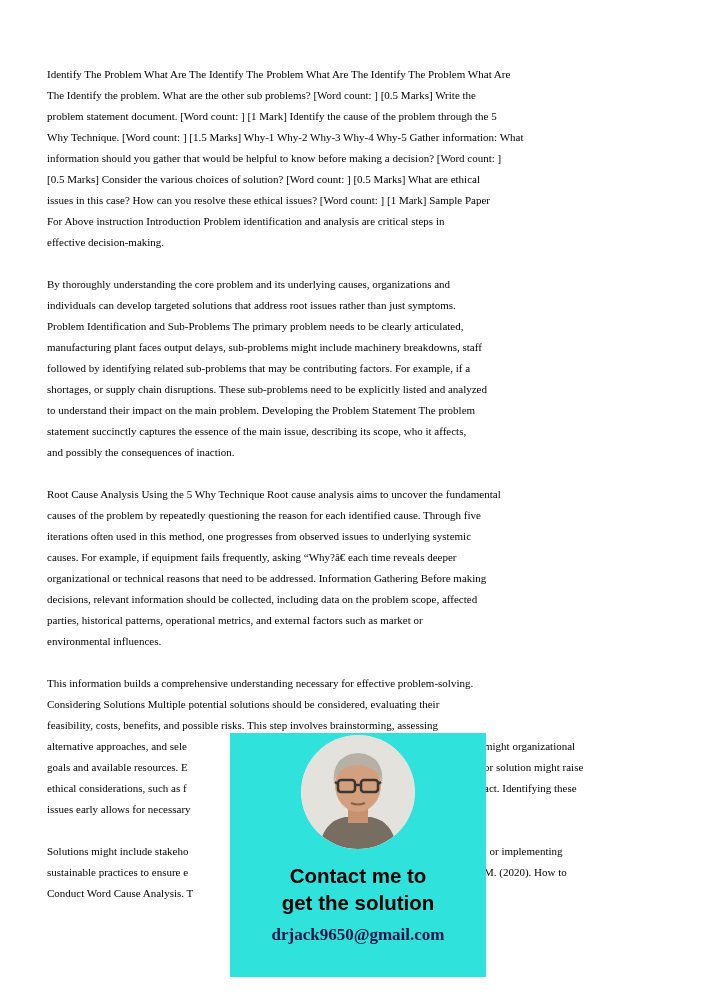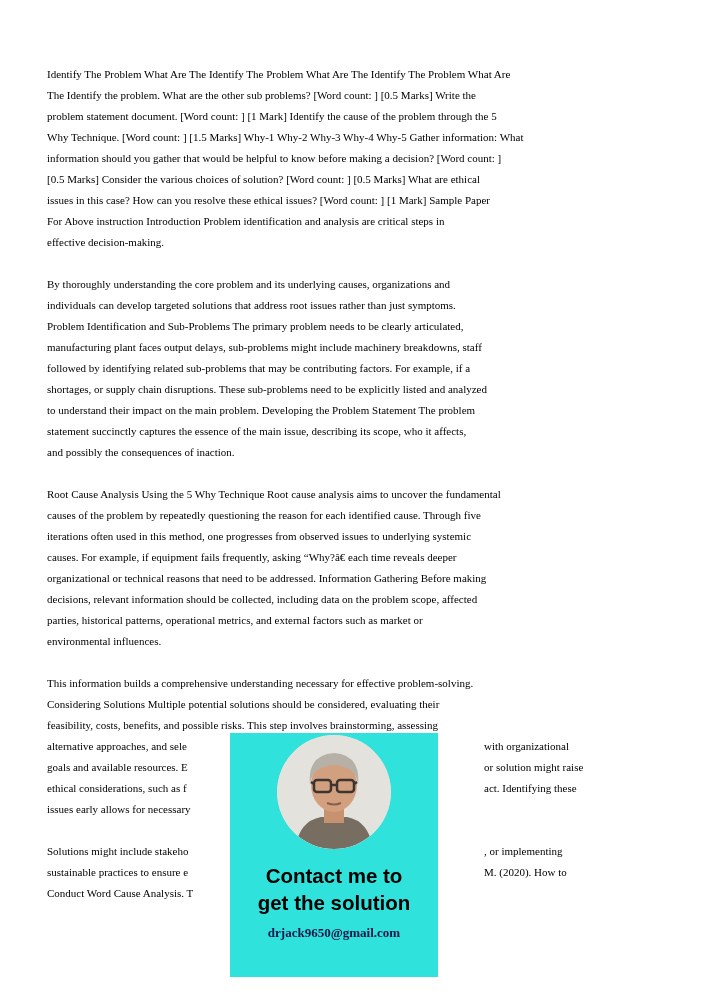--- a/index.html
+++ b/index.html
@@ -28,21 +28,21 @@
   .rfrag {
     position: absolute;
     left: 437px;
     top: 0;
     white-space: nowrap;
   }
   .card {
     position: absolute;
     left: 230px;
     top: 733px;
-    width: 208px;
+    width: 256px;
     height: 244px;
     text-align: center;
     box-sizing: border-box;
   }
   .avatar {
     width: 114px;
     height: 114px;
     border-radius: 50%;
     margin: 2px auto 0 auto;
     overflow: hidden;
@@ -53,21 +53,21 @@
     font-family: "Liberation Sans", sans-serif;
     font-weight: 700;
     font-size: 20.5px;
     line-height: 27px;
     color: #000000;
     margin-top: 13px;
   }
   .email {
     font-family: "Liberation Serif", serif;
     font-weight: 700;
-    font-size: 13px;
+    font-size: 17px;
     margin-top: 9px;
   }
 </style>
 </head>
 <body>
 
 <div class="doc">
 
   <div class="para">
     <div class="line">Identify The Problem What Are The Identify The Problem What Are The Identify The Problem What Are</div>
@@ -103,21 +103,21 @@
     <div class="line">parties, historical patterns, operational metrics, and external factors such as market or</div>
     <div class="line">environmental influences.</div>
   </div>
 
   <div class="para">
     <div class="line">This information builds a comprehensive understanding necessary for effective problem-solving.</div>
     <div class="line">Considering Solutions Multiple potential solutions should be considered, evaluating their</div>
     <div class="line">feasibility, costs, benefits, and possible risks. This step involves brainstorming, assessing</div>
     <div class="line split">
       <span class="lfrag">alternative approaches, and sele</span>
-      <span class="rfrag">with organizational</span>
+      <span class="rfrag">might organizational</span>
     </div>
     <div class="line split">
       <span class="lfrag">goals and available resources. E</span>
       <span class="rfrag">or solution might raise</span>
     </div>
     <div class="line split">
       <span class="lfrag">ethical considerations, such as f</span>
       <span class="rfrag">act. Identifying these</span>
     </div>
     <div class="line split">

